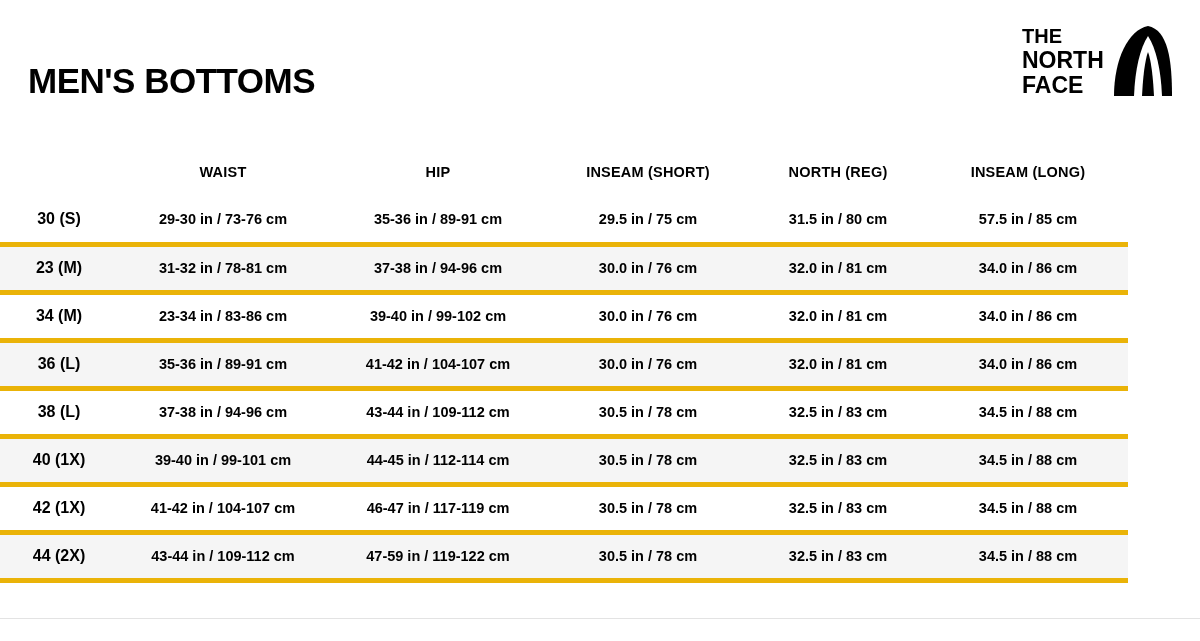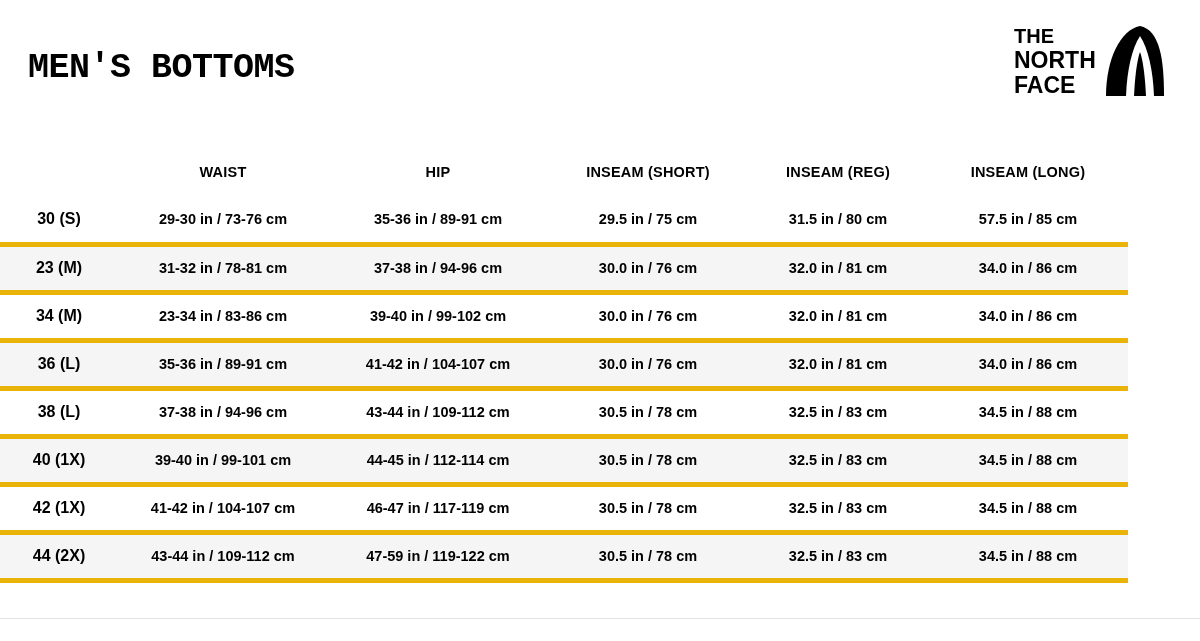--- a/index.html
+++ b/index.html
@@ -21,31 +21,30 @@
   }
 
   
   .header {
     position: relative;
     height: 140px;
   }
   .title {
     position: absolute;
     left: 28px;
-    top: 51px;
+    top: 63px;
     font-size: 35px;
     font-weight: bold;
     letter-spacing: -0.5px;
     line-height: 1;
     white-space: nowrap;
-    font-family: Liberation Mono, monospace;
   }
   .logo {
     position: absolute;
-    right: 36px;
+    right: 28px;
     top: 24px;
     width: 150px;
     height: 78px;
   }
   .logo svg { display: block; }
 
   
   .table-wrap {
     position: absolute;
     left: 0;
@@ -136,21 +135,21 @@
         <col class="c-short">
         <col class="c-reg">
         <col class="c-long">
       </colgroup>
       <thead>
         <tr>
           <th class="col-size"></th>
           <th>WAIST</th>
           <th>HIP</th>
           <th>INSEAM (SHORT)</th>
-          <th>INSEAM (REG)</th>
+          <th>NORTH (REG)</th>
           <th>INSEAM (LONG)</th>
         </tr>
       </thead>
       <tbody>
         <tr class="plain">
           <td class="col-size">30 (S)</td>
           <td>29-30 in / 73-76 cm</td>
           <td>35-36 in / 89-91 cm</td>
           <td>29.5 in / 75 cm</td>
           <td>31.5 in / 80 cm</td>

